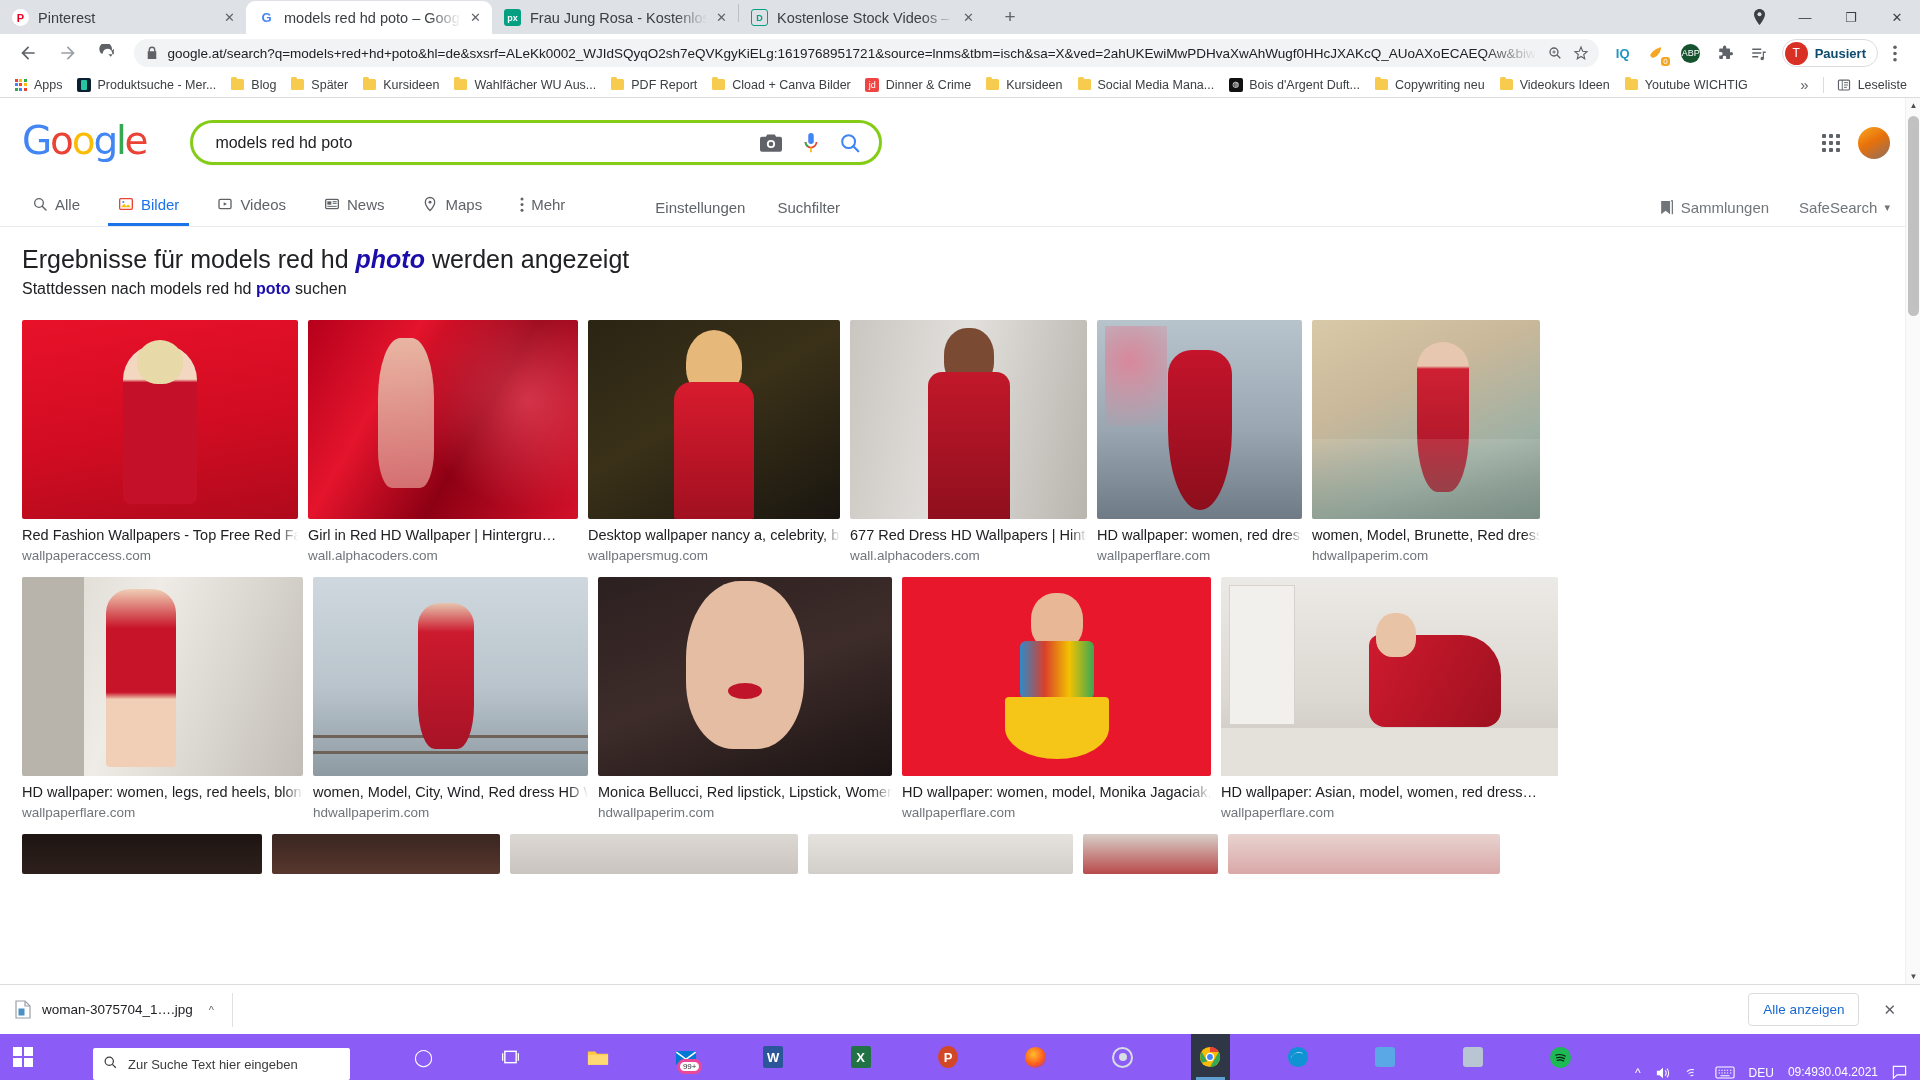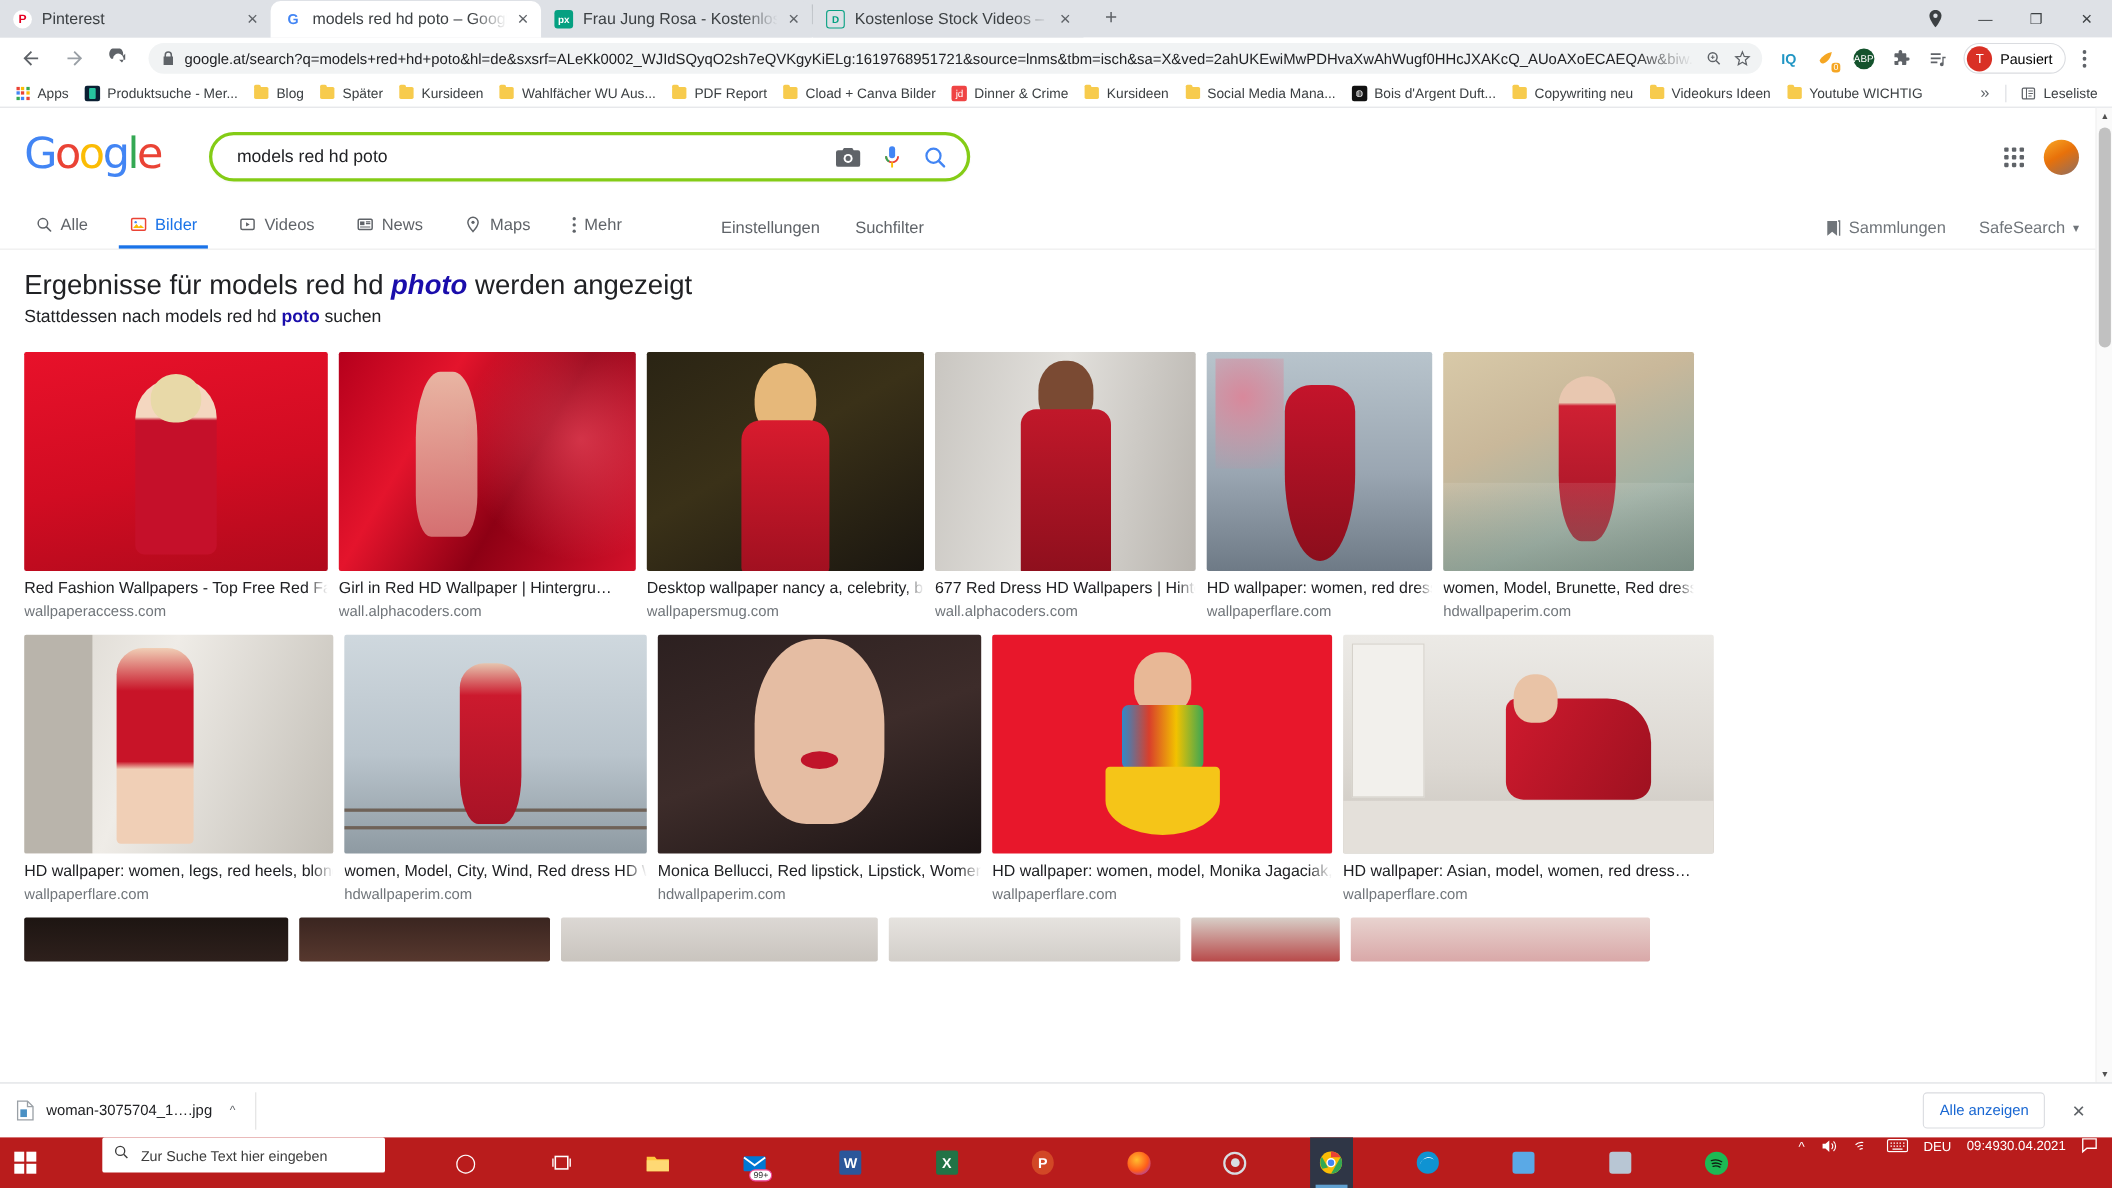--- a/index.html
+++ b/index.html
@@ -98,21 +98,21 @@
     height: 28px; border: 1px solid #dadce0; border-radius: 15px;
     display: flex; align-items: center; padding: 0 11px 0 2px;
     margin-left: 6px; flex: 0 0 auto;
   }
   .profile-pill .av {
     width: 23px; height: 23px; border-radius: 50%;
     background: #d93025; color: #fff; font-size: 12px;
     display: flex; align-items: center; justify-content: center;
     margin-right: 7px;
   }
-  .profile-pill .ptxt { font-size: 13px; color: #000000; }
+  .profile-pill .ptxt { font-size: 13px; color: #0c4a6e; font-weight: bold; }
 
   
   .bookmarks {
     height: 26px; background: #fff;
     display: flex; align-items: center;
     padding: 0 6px; border-bottom: 1px solid #dadce0;
     font-size: 12.5px; color: #3c4043;
     position: relative;
   }
   .bm { display: flex; align-items: center; padding: 0 7px; height: 22px; white-space: nowrap; flex: 0 0 auto; }
@@ -213,39 +213,39 @@
   .dlitem .fn { font-size: 13.5px; color: #202124; }
   .dlitem .ch { margin-left: 16px; color: #5f6368; font-size: 11px; }
   .dl-sep { width: 1px; height: 34px; background: #e0e0e0; margin-left: 18px; }
   .dl-right { margin-left: auto; display: flex; align-items: center; gap: 14px; }
   .dl-showall { font-size: 13.5px; color: #1967d2; border: 1px solid #dadce0; border-radius: 4px; padding: 8px 14px; }
   .dl-close { color: #5f6368; font-size: 15px; padding: 0 10px; }
 
   
   .taskbar {
     position: absolute; left: 0; right: 0; bottom: 0; height: 46px;
-    background: #b91c1c; display: flex; align-items: flex-start; gap: 48px;
+    background: #8b5cf6; display: flex; align-items: flex-end; gap: 48px;
   }
   .start { width: 48px; height: 46px; display: flex; align-items: center; justify-content: center; }
   .win-logo { display: grid; grid-template-columns: 9px 9px; grid-template-rows: 9px 9px; gap: 2px; }
   .win-logo i { background: #fff; display: block; }
   .tb-search {
     width: 272px; height: 32px; background: #fff; border-radius: 2px;
     display: flex; align-items: center; padding: 0 10px; margin-right: 6px;
   }
   .tb-search .ph { font-size: 13px; color: #3c3c3c; margin-left: 10px; }
   .tb-ico { width: 42px; height: 46px; display: flex; align-items: center; justify-content: center; position: relative; }
   .tb-ico.active:after { content:""; position: absolute; bottom: 0; left: 5px; right: 5px; height: 3px; background: #60a0d0; }
   .tb-ico.lit { background: #2f3646; }
   .tray { margin-left: auto; display: flex; align-items: center; color: #fff; padding-right: 6px; }
   .tray > div { padding: 0 7px; display: flex; align-items: center; font-size: 12px; }
   .clock { text-align: center; line-height: 1.25; font-size: 11.5px; padding: 0 10px; }
   .badge99 {
     position: absolute; right: 3px; bottom: 6px; background: #fff; color: #333;
-    font-size: 8px; border-radius: 8px; padding: 0 3px; border: 1px solid #ec4899;
+    font-size: 8px; border-radius: 8px; padding: 0 3px; border: 3px solid #ec4899;
   }
 </style>
 </head>
 <body>
 
 <div class="chrome-tabstrip">
 
   <div class="tab">
     <span class="tab-fav" style="background:#fff;color:#e60023;font-weight:bold;border-radius:50%;">P</span>
     <span class="tab-title">Pinterest</span>

